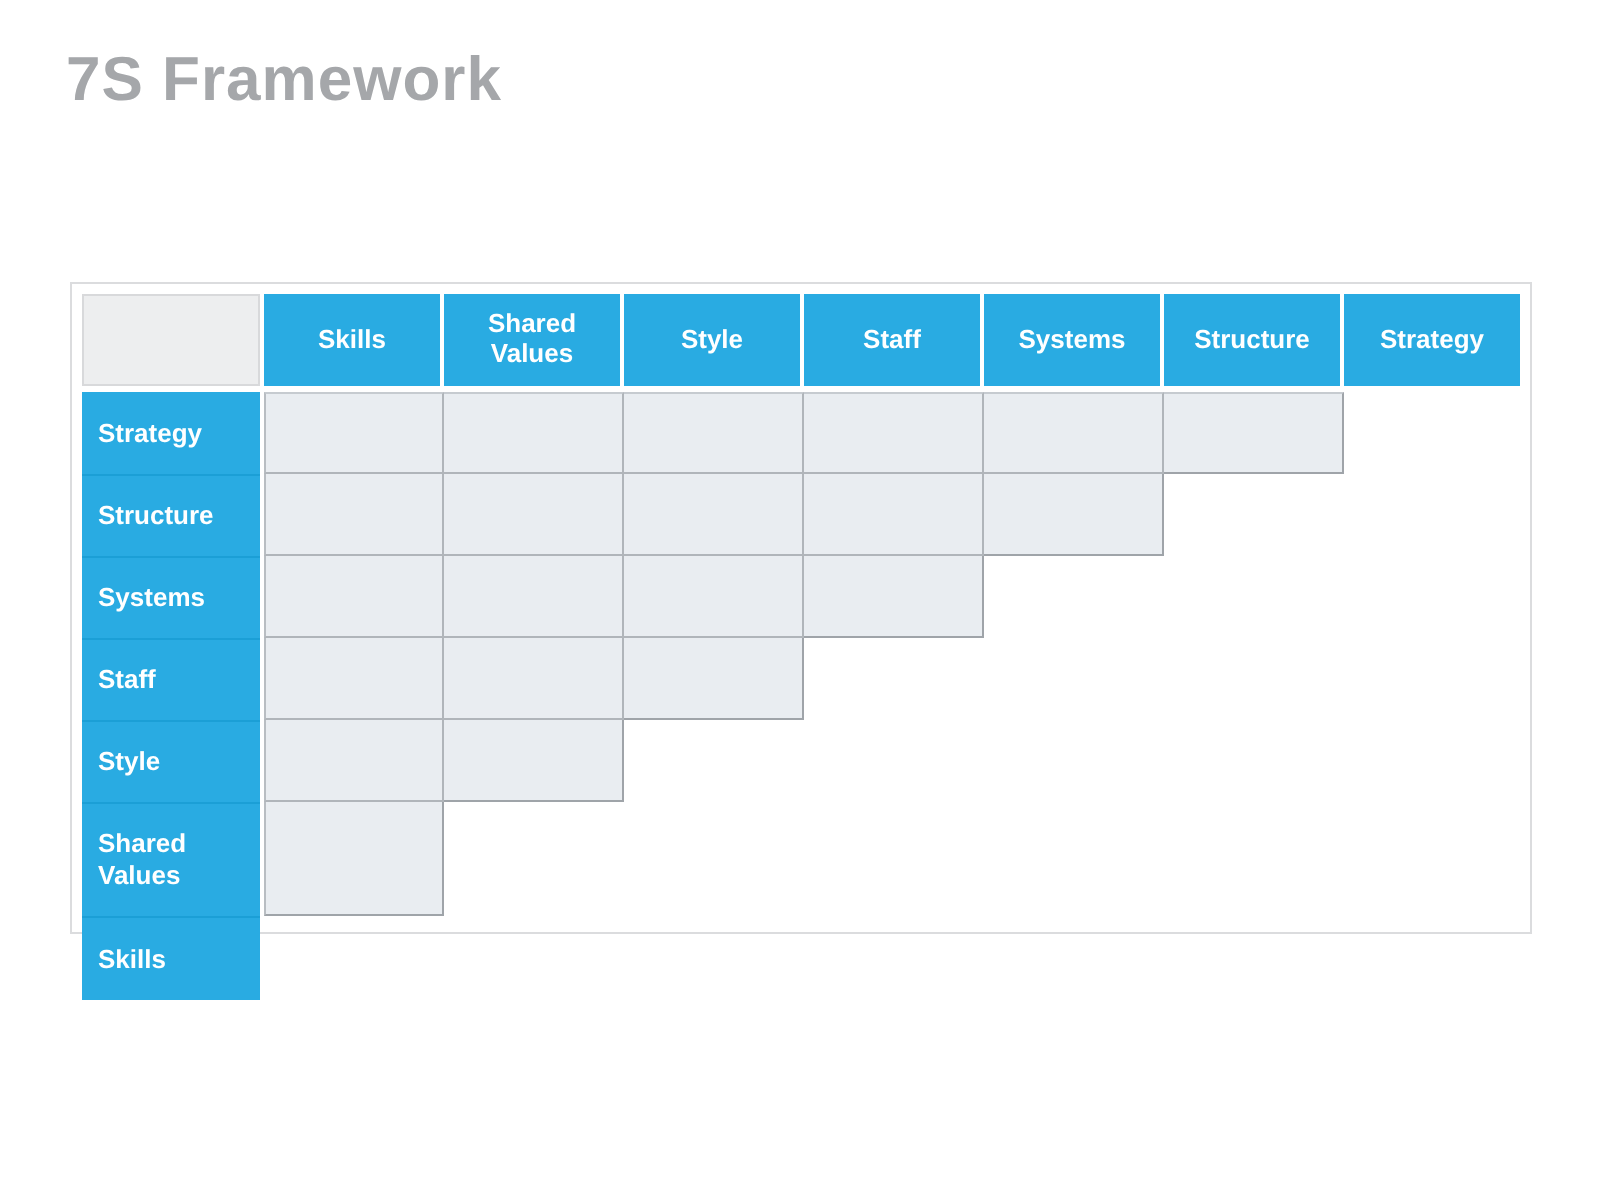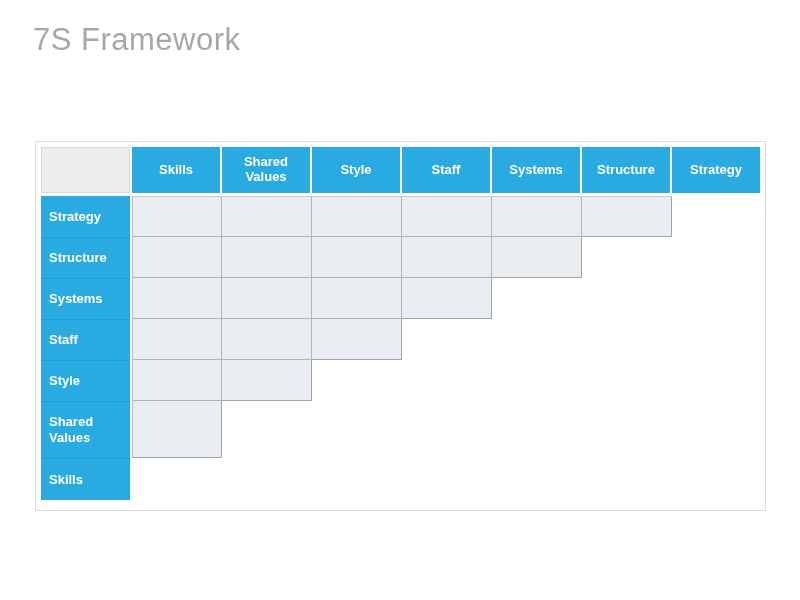--- a/index.html
+++ b/index.html
@@ -11,31 +11,31 @@
     font-family: "Liberation Sans", sans-serif;
     overflow: hidden;
     position: relative;
   }
 
   .slide-title {
     position: absolute;
     left: 33px;
     top: 22px;
     font-size: 31px;
-    font-weight: 400;
+    font-weight: 700;
     letter-spacing: 0.5px;
     color: #a5a7aa;
   }
 
   .frame {
     position: absolute;
     left: 35px;
     top: 141px;
     width: 731px;
-    height: 370px;
+    height: 326px;
     box-sizing: border-box;
     border: 1px solid #dbdcde;
     padding: 5px;
     background: #ffffff;
   }
 
   .header-row {
     display: flex;
     height: 46px;
     margin-bottom: 3px;

